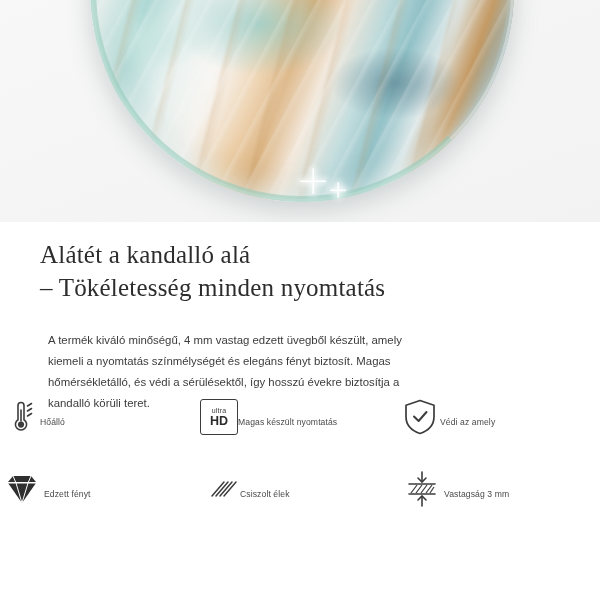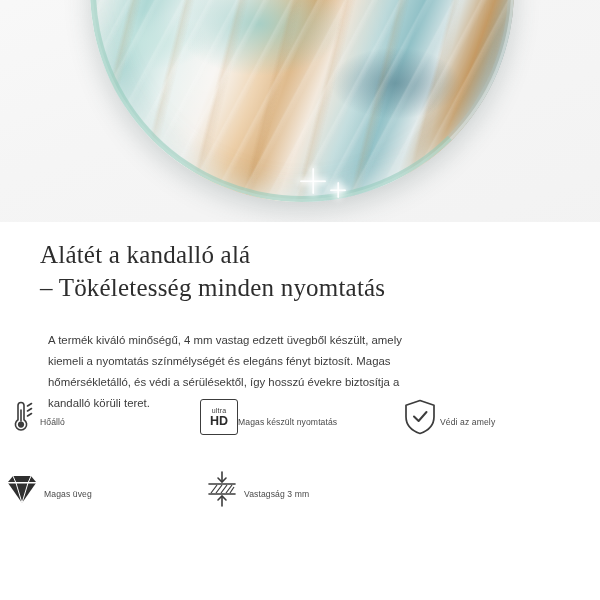--- a/index.html
+++ b/index.html
@@ -304,23 +304,36 @@
             <path d="M8 13h28L22 33z"></path>
             <path d="M13 6h18l5 6H8z"></path>
           </g>
           <g stroke="#ffffff" stroke-width="1" fill="none">
             <path d="M8 13h28"></path>
             <path d="M13 6 16 13 22 33"></path>
             <path d="M31 6 28 13 22 33"></path>
           </g>
         </svg>
       </div>
-      <div class="feature-label">Magas üveg</div>
-    </div>
-
+      <div class="feature-label">Edzett fényt</div>
+    </div>
+
+    <div class="feature">
+      <div class="feature-icon">
+        <svg width="40" height="34" viewBox="0 0 40 34" aria-hidden="true">
+          <g stroke="#3c3c3c" stroke-width="1.5" stroke-linecap="round">
+            <line x1="12" y1="24" x2="24" y2="10"></line>
+            <line x1="16" y1="24" x2="28" y2="10"></line>
+            <line x1="20" y1="24" x2="32" y2="10"></line>
+            <line x1="24" y1="24" x2="36" y2="10"></line>
+          </g>
+        </svg>
+      </div>
+      <div class="feature-label">Csiszolt élek</div>
+    </div>
 
     <div class="feature">
       <div class="feature-icon">
         <svg width="44" height="40" viewBox="0 0 44 40" aria-hidden="true">
           <g stroke="#3c3c3c" stroke-width="1.6" stroke-linecap="round" fill="none">
             <line x1="22" y1="3" x2="22" y2="12"></line>
             <path d="M18 9l4 4 4-4"></path>
             <line x1="22" y1="37" x2="22" y2="28"></line>
             <path d="M18 31l4-4 4 4"></path>
             <line x1="9" y1="15" x2="35" y2="15"></line>

